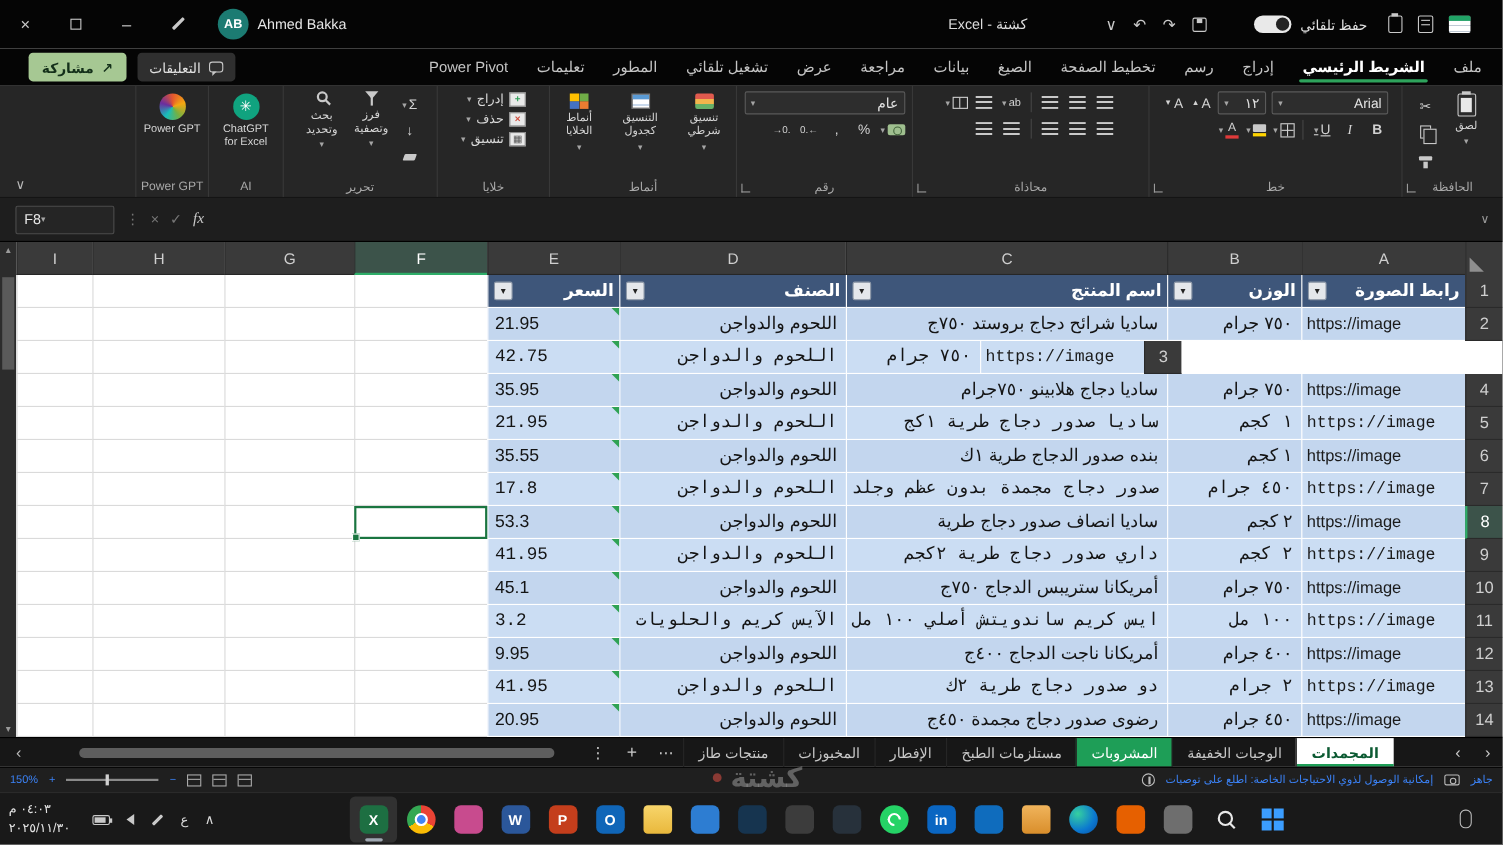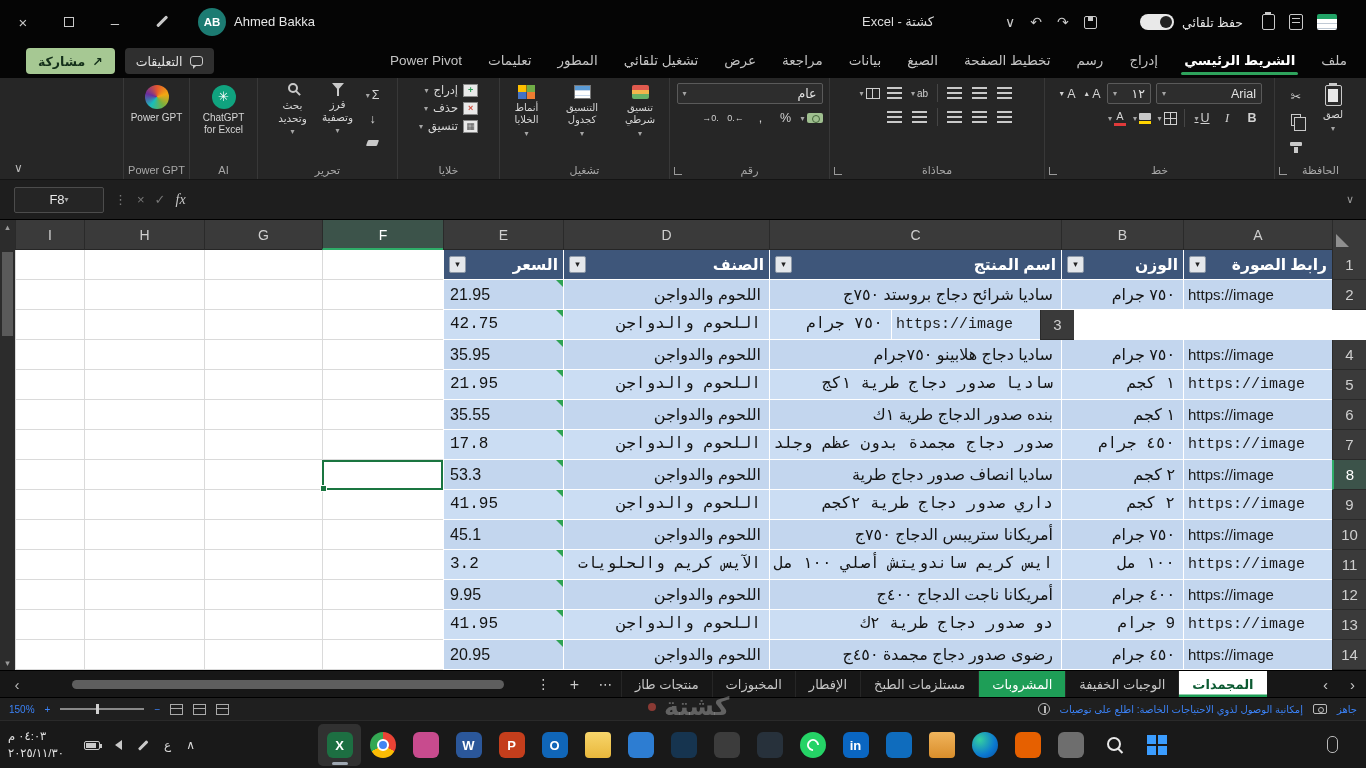--- a/index.html
+++ b/index.html
@@ -94,21 +94,21 @@
   .ic-funnel { width:0; height:0; border-left:6px solid transparent; border-right:6px solid transparent; border-top:7px solid #C9C9C9; position:relative; margin-bottom:5px; }
   .ic-funnel::after { content:""; position:absolute; left:-1px; top:-2px; width:2px; height:8px; background:#C9C9C9; }
   .ic-mag2 { width:10px; height:10px; border:2px solid #C9C9C9; border-radius:50%; position:relative; margin-bottom:3px; }
   .ic-mag2::after { content:""; position:absolute; width:2px; height:6px; background:#C9C9C9; transform:rotate(-45deg); right:-3px; bottom:-5px; }
   .ic-eraser { width:11px; height:6px; background:#C9C9C9; transform:skewX(-20deg); border-radius:1px; }
   .ic-gpt { width:24px; height:24px; border-radius:50%; background:#10A37F; color:#fff; display:flex; align-items:center; justify-content:center; font-size:13px; font-weight:bold; }
   .ic-pgpt { width:24px; height:24px; border-radius:50%; background:conic-gradient(#E4572E,#F3A712,#76B041,#17BEBB,#6B2D9E,#E4572E); }
 
   
   .fbar { position:absolute; top:180px; left:0; width:1366px; height:40px; background:#1E1E1E; display:flex; align-items:center; padding:0 8px 0 14px; gap:10px; border-bottom:1px solid #000; }
-  .namebox { width:90px; height:26px; background:#252525; border:1px solid #4C4C4C; border-radius:2px; display:flex; align-items:center; justify-content:center; padding:0 7px; color:#E8E8E8; font-size:13px; }
+  .namebox { width:90px; height:26px; background:#252525; border:1px solid #4C4C4C; border-radius:2px; display:flex; align-items:center; justify-content:flex-start; padding:0 7px; color:#E8E8E8; font-size:13px; }
   .fbi { color:#767676; font-size:13px; }
   .fx { color:#C8C8C8; font-size:14px; font-style:italic; font-family:"Liberation Serif",serif; }
   .finput { flex:1; height:26px; }
   .fchev { color:#9A9A9A; font-size:11px; padding-right:4px; }
 
   
   .gridwrap { position:absolute; top:220px; left:0; width:1366px; height:450px; background:#fff; }
   .vscroll { position:absolute; left:0; top:0; width:15px; height:450px; background:#2C2C2C; }
   .vscroll .arr { position:absolute; left:0; width:15px; text-align:center; color:#9A9A9A; font-size:9px; }
   .vthumb { position:absolute; left:2px; top:32px; width:11px; height:84px; background:#5A5A5A; }
@@ -413,21 +413,21 @@
           <span>التنسيق كجدول</span>
           <span class="dd">▾</span>
         </div>
         <div class="rbtn-big" style="width:48px">
           <span class="ic-cs"></span>
           <span>أنماط الخلايا</span>
           <span class="dd">▾</span>
         </div>
       </div>
       <div class="rg-label">
-          <span>تشغيل</span>
+          <span>أنماط</span>
         </div>
     </div>
 
     <div class="rgroup" style="width:102px">
       <div class="rcol" style="font-size:11.5px;color:#D8D8D8">
         <div class="rline">
           <span class="ic-grid" style="color:#2E9E57">+</span>
           <span>إدراج</span>
           <span class="dd">▾</span>
         </div>
@@ -692,21 +692,21 @@
             <div class="rhcell">12</div>
           </div>
           <div class="grow">
             <div class="cell empty" style="width: 69px;"></div>
             <div class="cell empty" style="width: 120px;"></div>
             <div class="cell empty" style="width: 118px;"></div>
             <div class="cell empty" style="width: 121px;"></div>
             <div class="cell band1 num" style="width: 120px;"><span class="etri"></span><span>41.95</span></div>
             <div class="cell band1 ar" style="width: 206px;">اللحوم والدواجن</div>
             <div class="cell band1 ar" style="width: 292px;">دو صدور دجاج طرية ٢ك</div>
-            <div class="cell band1 ar" style="width: 122px;">9 جرام</div>
+            <div class="cell band1 ar" style="width: 122px;">٢ جرام</div>
             <div class="cell band1 link" style="width: 149px;">https://image</div>
             <div class="rhcell">13</div>
           </div>
           <div class="grow">
             <div class="cell empty" style="width: 69px;"></div>
             <div class="cell empty" style="width: 120px;"></div>
             <div class="cell empty" style="width: 118px;"></div>
             <div class="cell empty" style="width: 121px;"></div>
             <div class="cell band0 num" style="width: 120px;"><span class="etri"></span><span>20.95</span></div>
             <div class="cell band0 ar" style="width: 206px;">اللحوم والدواجن</div>

